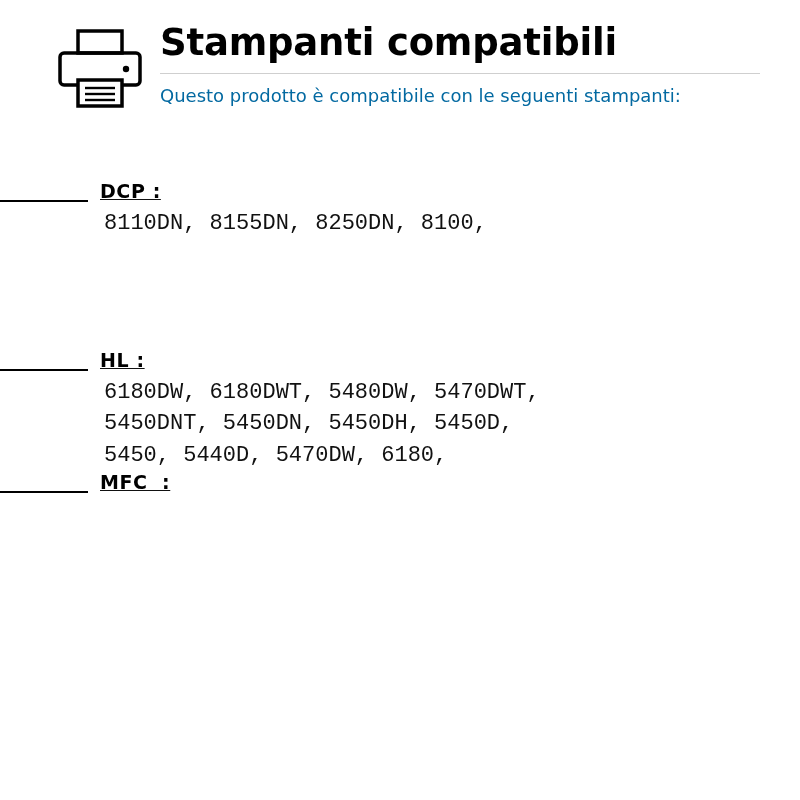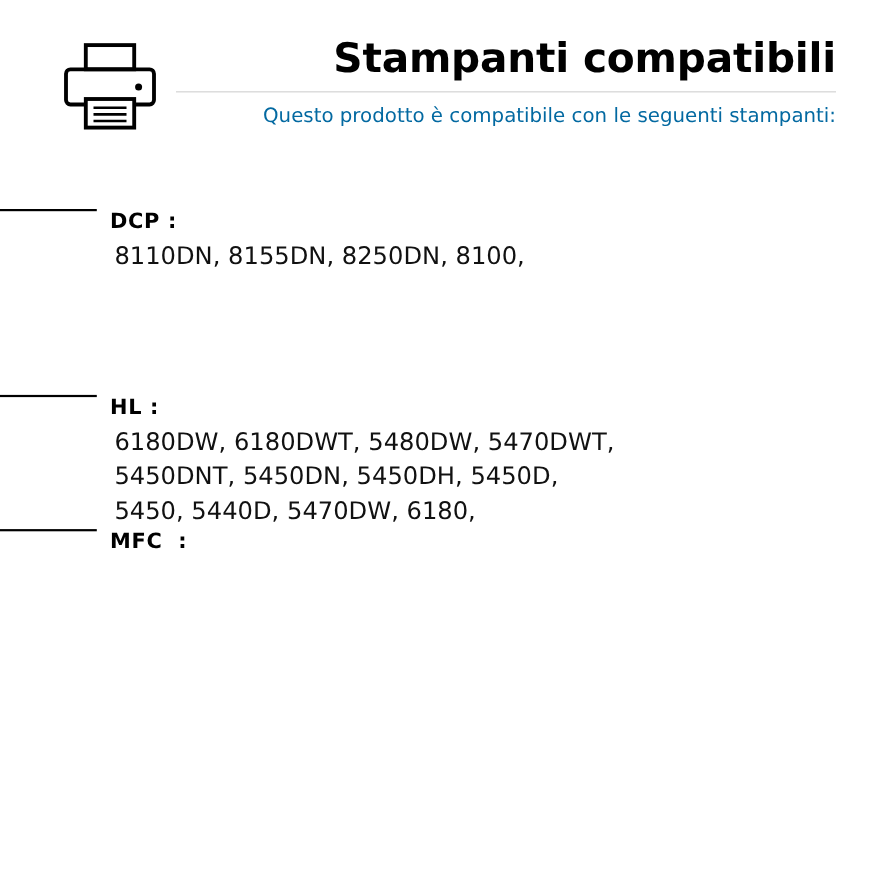--- a/index.html
+++ b/index.html
@@ -18,23 +18,22 @@
     position: relative;
     width: 800px;
     height: 800px;
     box-sizing: border-box;
   }
 
   
   .header {
     display: flex;
     align-items: flex-start;
-    padding: 32px 40px 0 48px;
+    padding: 22px 40px 0 48px;
     box-sizing: border-box;
-    text-align: right;
   }
   .printer-icon {
     flex: 0 0 auto;
     width: 104px;
     margin-top: 6px;
     display: flex;
     justify-content: center;
   }
   .header-text {
     flex: 1 1 auto;
@@ -64,21 +63,22 @@
 
   
   .groups {
     margin-top: 70px;
   }
   .group {
     position: relative;
   }
   .group-head {
     display: flex;
-    align-items: flex-start;
+    align-items: flex-end;
+    text-decoration: underline;
   }
   .group-line {
     width: 88px;
     height: 0;
     border-top: 2px solid #000000;
     margin-right: 12px;
     flex: 0 0 auto;
   }
   .group-label {
     font-size: 19px;
@@ -86,20 +86,21 @@
     letter-spacing: 0.6px;
     color: #000000;
     white-space: pre;
   }
   .group-body {
     margin: 6px 0 0 104px;
     font-size: 22px;
     line-height: 1.42;
     color: #111111;
     max-width: 640px;
+    font-family: Liberation Mono, monospace;
   }
   .group-body .line {
     white-space: pre;
   }
 
   
   #group-dcp { margin-top: 0; }
   #group-hl  { margin-top: 110px; }
   #group-mfc { }
 </style>

